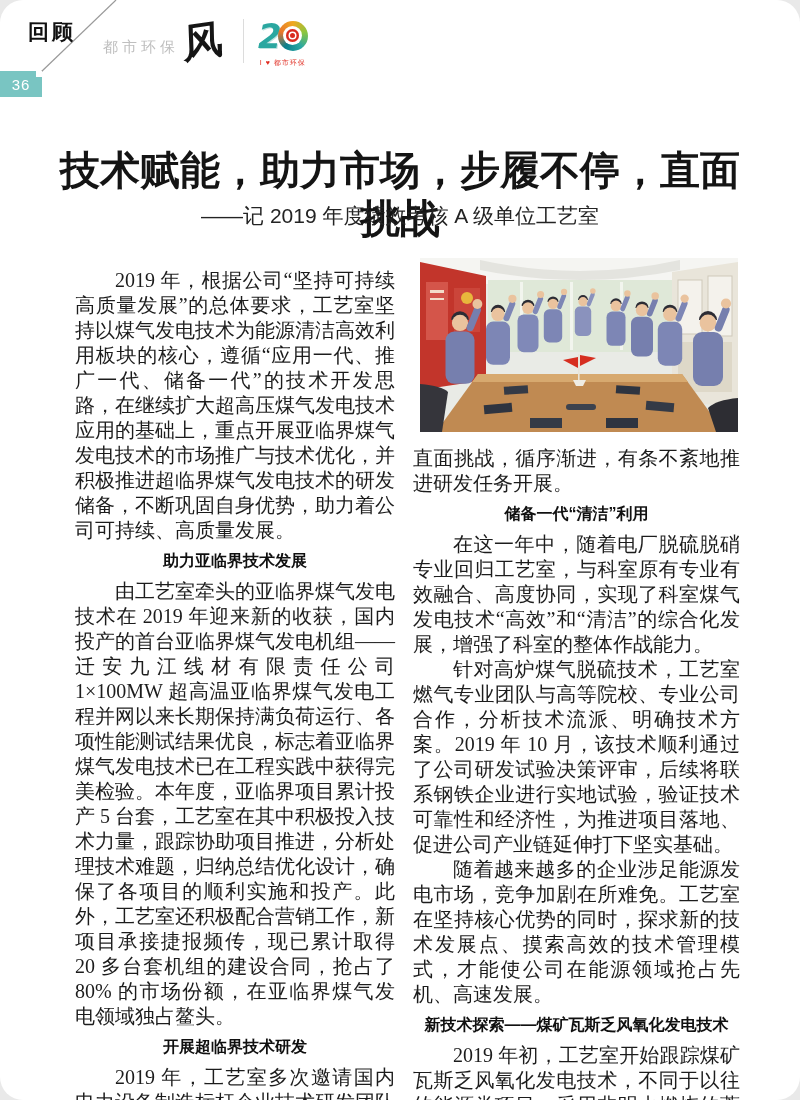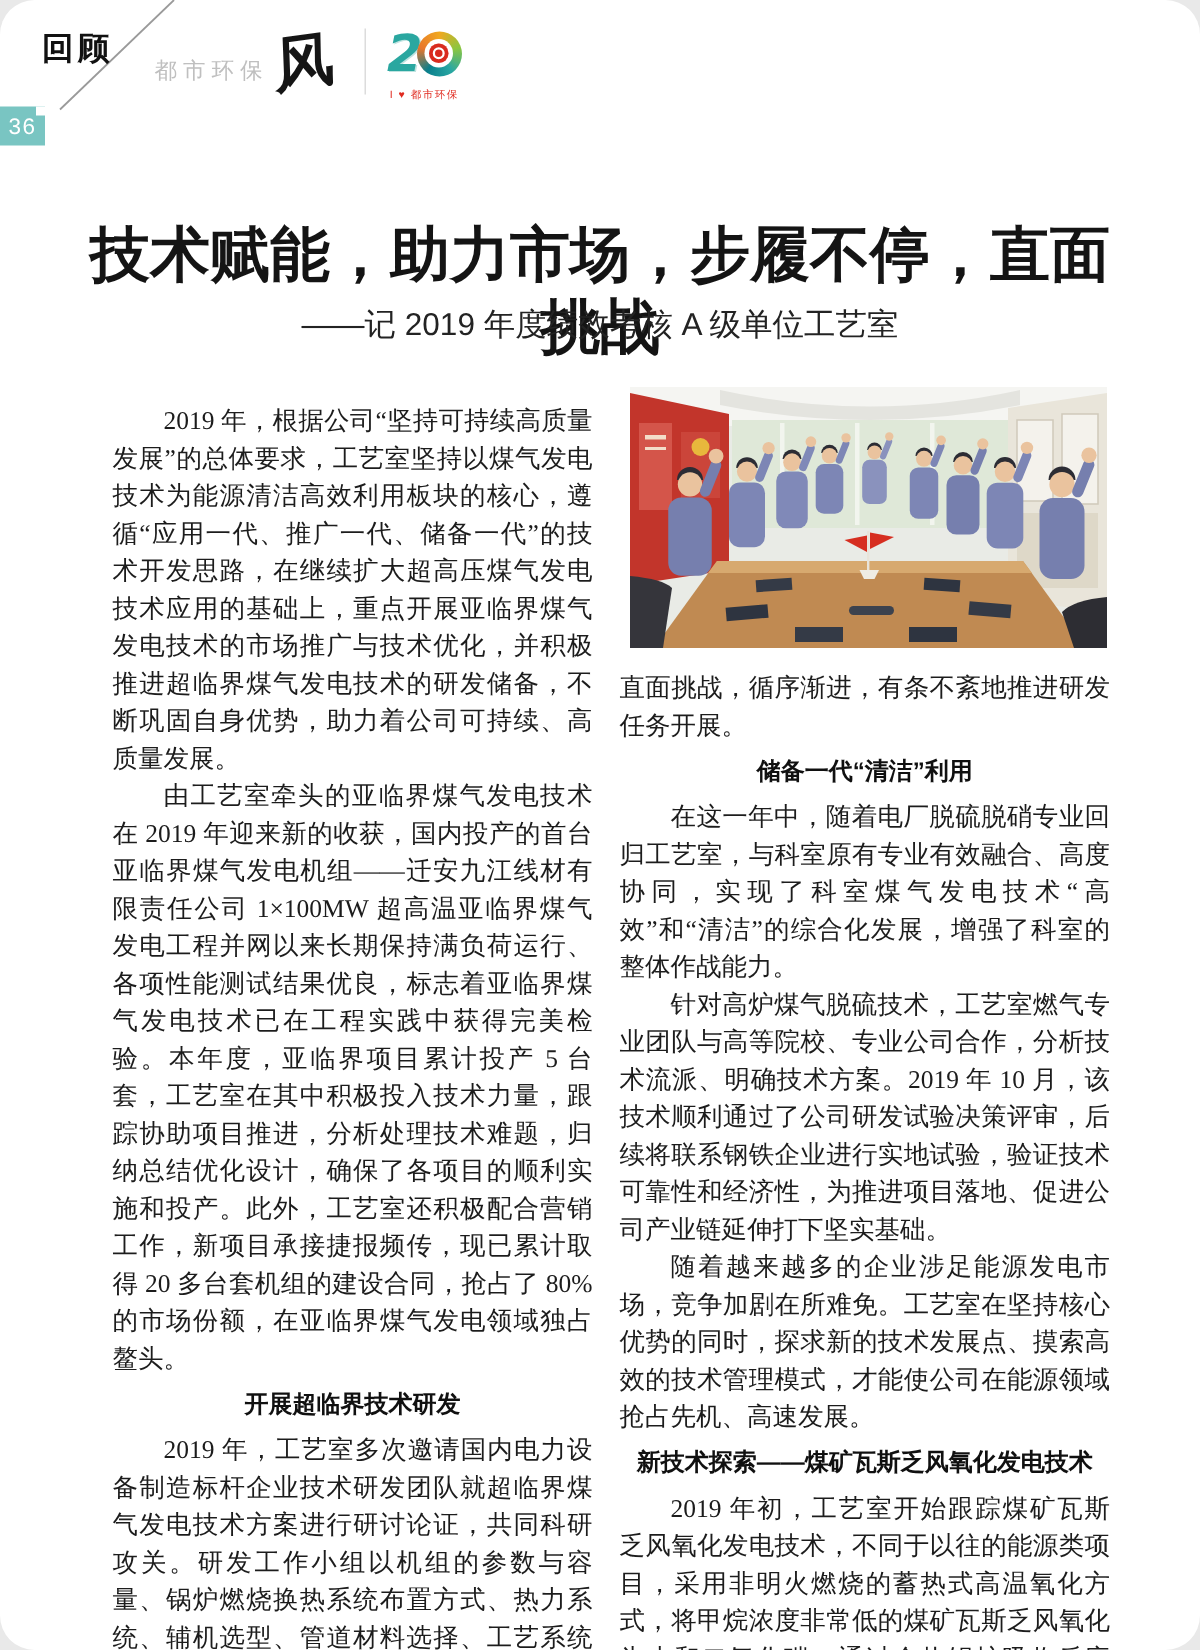--- a/index.html
+++ b/index.html
@@ -3,21 +3,21 @@
 <meta charset="utf-8">
 <style>
   html,body{margin:0;padding:0;background:#e9e9e9;}
   .page{position:relative;width:800px;height:1100px;background:#ffffff;overflow:hidden;
         font-family:"Liberation Serif",serif;color:#1c1c1c;border-radius:23px;}
 
   
   .section-label{position:absolute;left:28px;top:18px;font:bold 21px "Liberation Sans",sans-serif;
         color:#111;letter-spacing:3px;}
   .diag-line{position:absolute;left:0;top:0;pointer-events:none;}
-  .pageno-box{position:absolute;left:0;top:71px;width:30px;height:26px;background:#79c5c2;
+  .pageno-box{position:absolute;left:0;top:71px;width:42px;height:26px;background:#79c5c2;
         display:flex;align-items:center;justify-content:center;}
   .pageno-box::after{content:"";position:absolute;right:0;top:0;width:6px;height:6px;background:#fff;}
   .pageno{font:15px "Liberation Sans",sans-serif;color:#fff;letter-spacing:1px;}
   .masthead{position:absolute;left:103px;top:12px;display:flex;align-items:center;}
   .brand-name{color:#bfbfbf;font:15px "Liberation Sans",sans-serif;letter-spacing:4px;margin-top:14px;}
   .brand-glyph{font-family:"DejaVu Serif",serif;font-weight:bold;font-size:40px;color:#151515;
         margin:2px 6px 0 4px;transform:rotate(-8deg) skewX(-6deg);display:inline-block;}
   .mast-divider{width:1px;height:44px;background:#dcdcdc;margin:0 14px;}
   .anniv{display:flex;flex-direction:column;align-items:center;margin-top:2px;}
   .anniv-row{display:flex;align-items:center;}
@@ -35,21 +35,21 @@
   
   .headline{position:absolute;left:50px;right:50px;top:146px;text-align:center;
         font:bold 40px/48px "Liberation Sans",sans-serif;color:#141414;letter-spacing:0;}
   .deck{position:absolute;left:50px;right:50px;top:202px;text-align:center;
         font:21px "Liberation Sans",sans-serif;color:#232323;}
 
   
   .col{position:absolute;top:268px;}
   .col-left{left:75px;width:320px;}
   .col-right{left:413px;width:327px;top:256px;}
-  p.body{margin:0;font-size:17px;line-height:25px;text-align:justify;text-indent:2em;
+  p.body{margin:0;font-size:20px;line-height:25px;text-align:justify;text-indent:2em;
         font-family:"Liberation Serif",serif;}
   p.cont{text-indent:0;}
   h3.sub{margin:8px 0 7px;font:bold 16px "Liberation Sans",sans-serif;text-align:center;color:#101010;}
   .green-head{text-align:center;color:#1f9d3f;font:bold 17px/28px "Liberation Sans",sans-serif;
         letter-spacing:1px;margin-bottom:8px;}
   .green-head.spaced{margin-top:26px;}
 
   
   .photo{width:318px;height:174px;margin:2px 0 14px 7px;position:relative;background:#dfe3dd;}
   .photo svg{display:block;}
@@ -82,20 +82,21 @@
       </span>
       <span class="anniv-caption">I ♥ 都市环保</span>
     </span>
   </div>
 
   <div class="headline">技术赋能，助力市场，步履不停，直面挑战</div>
   <div class="deck">——记 2019 年度绩效考核 A 级单位工艺室</div>
 
   <div class="col col-left">
     <p class="body">2019 年，根据公司“坚持可持续高质量发展”的总体要求，工艺室坚持以煤气发电技术为能源清洁高效利用板块的核心，遵循“应用一代、推广一代、储备一代”的技术开发思路，在继续扩大超高压煤气发电技术应用的基础上，重点开展亚临界煤气发电技术的市场推广与技术优化，并积极推进超临界煤气发电技术的研发储备，不断巩固自身优势，助力着公司可持续、高质量发展。</p>
+    <h3 class="sub">助力亚临界技术发展</h3>
     <p class="body">由工艺室牵头的亚临界煤气发电技术在 2019 年迎来新的收获，国内投产的首台亚临界煤气发电机组——迁安九江线材有限责任公司 1×100MW 超高温亚临界煤气发电工程并网以来长期保持满负荷运行、各项性能测试结果优良，标志着亚临界煤气发电技术已在工程实践中获得完美检验。本年度，亚临界项目累计投产 5 台套，工艺室在其中积极投入技术力量，跟踪协助项目推进，分析处理技术难题，归纳总结优化设计，确保了各项目的顺利实施和投产。此外，工艺室还积极配合营销工作，新项目承接捷报频传，现已累计取得 20 多台套机组的建设合同，抢占了 80% 的市场份额，在亚临界煤气发电领域独占鳌头。</p>
     <h3 class="sub">开展超临界技术研发</h3>
     <p class="body">2019 年，工艺室多次邀请国内电力设备制造标杆企业技术研发团队就超临界煤气发电技术方案进行研讨论证，共同科研攻关。研发工作小组以机组的参数与容量、锅炉燃烧换热系统布置方式、热力系统、辅机选型、管道材料选择、工艺系统可靠性、机组技术经济性等 7 个方面为切入点，以主机技术交流、大机实地调研、软件仿真模拟为研发技术手段，以富余煤气超临界参数发电技术产业化、助力公司占领煤气发电市场高地、实现公司可持续高质量发</p>
   </div>
 
   <div class="col col-right">
 
     <div class="photo">
       <svg viewBox="0 0 318 174" width="318" height="174">
 

